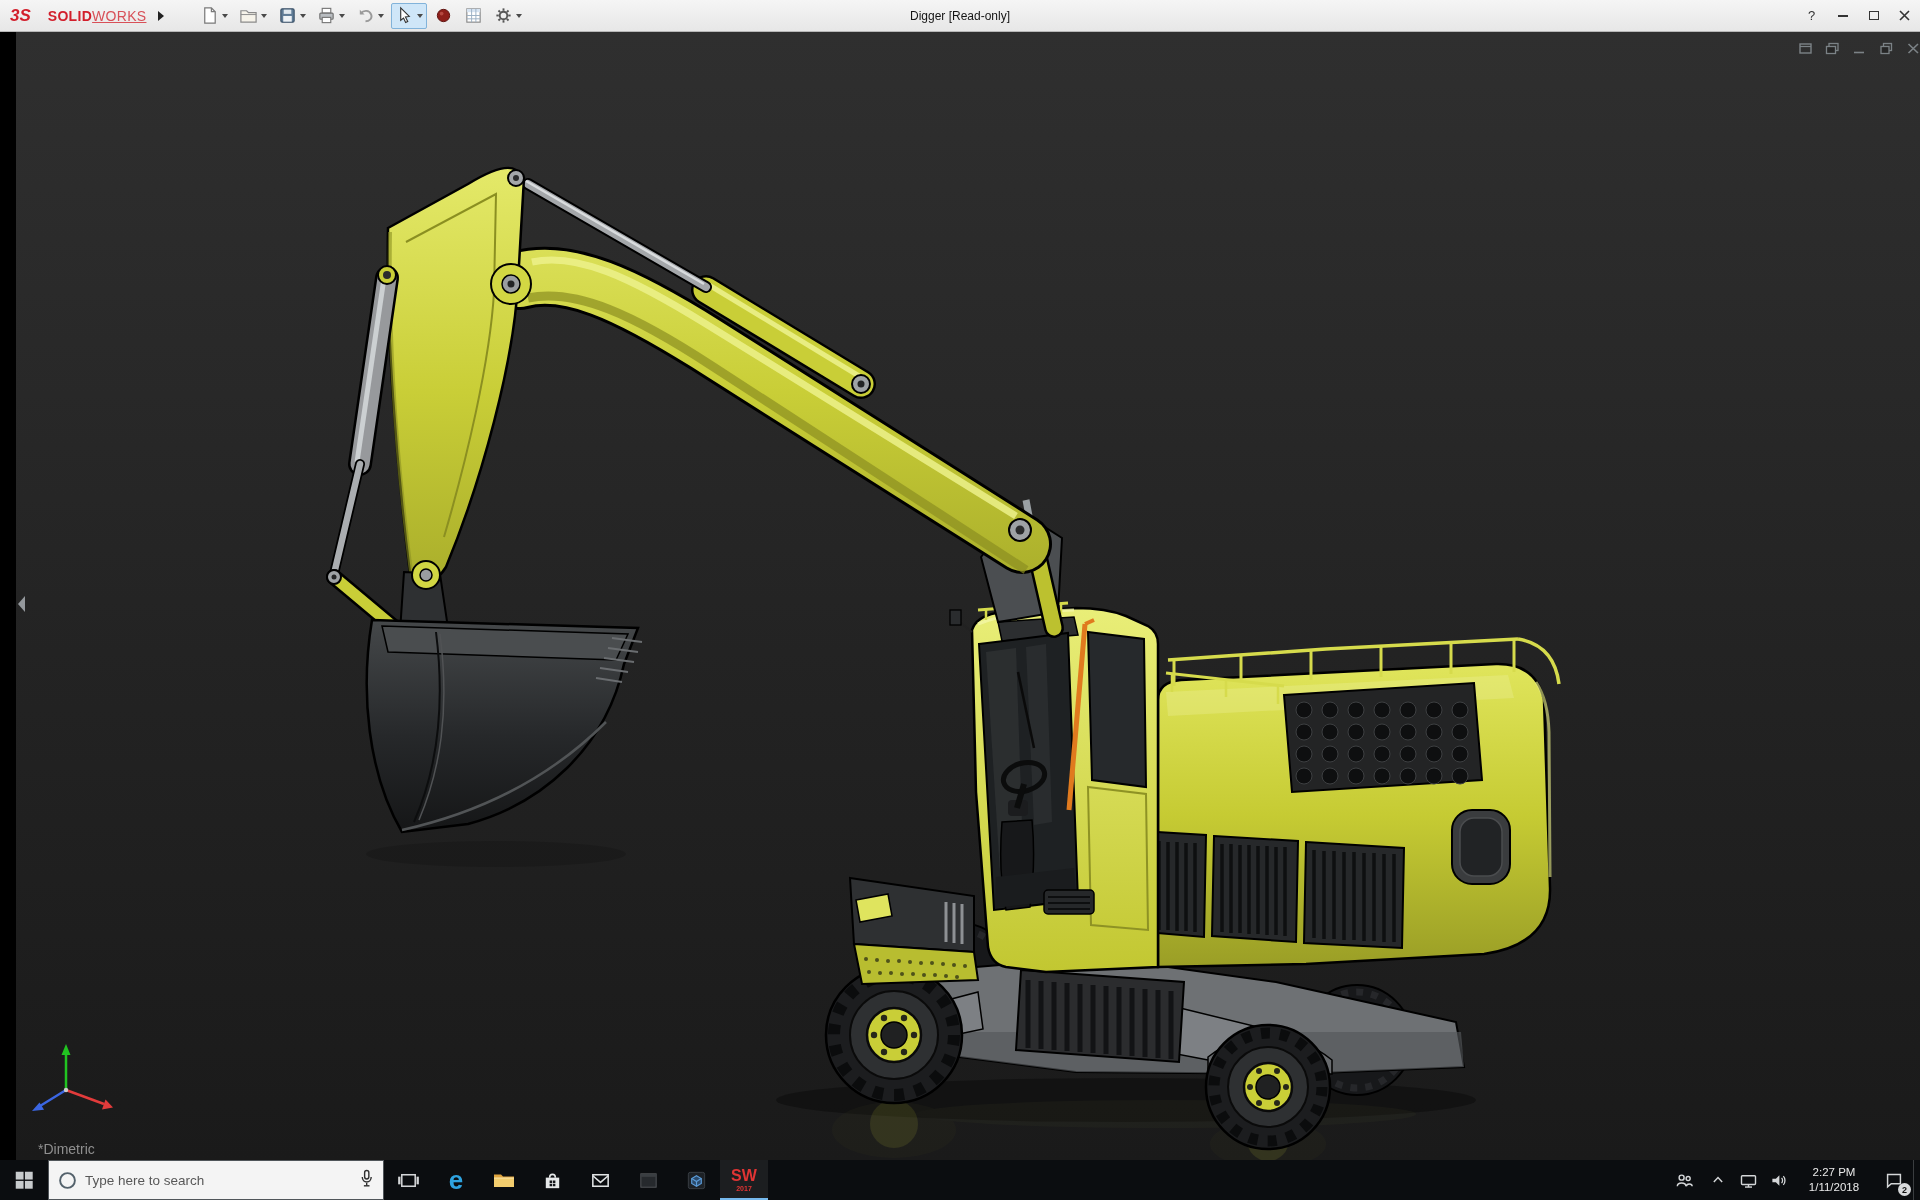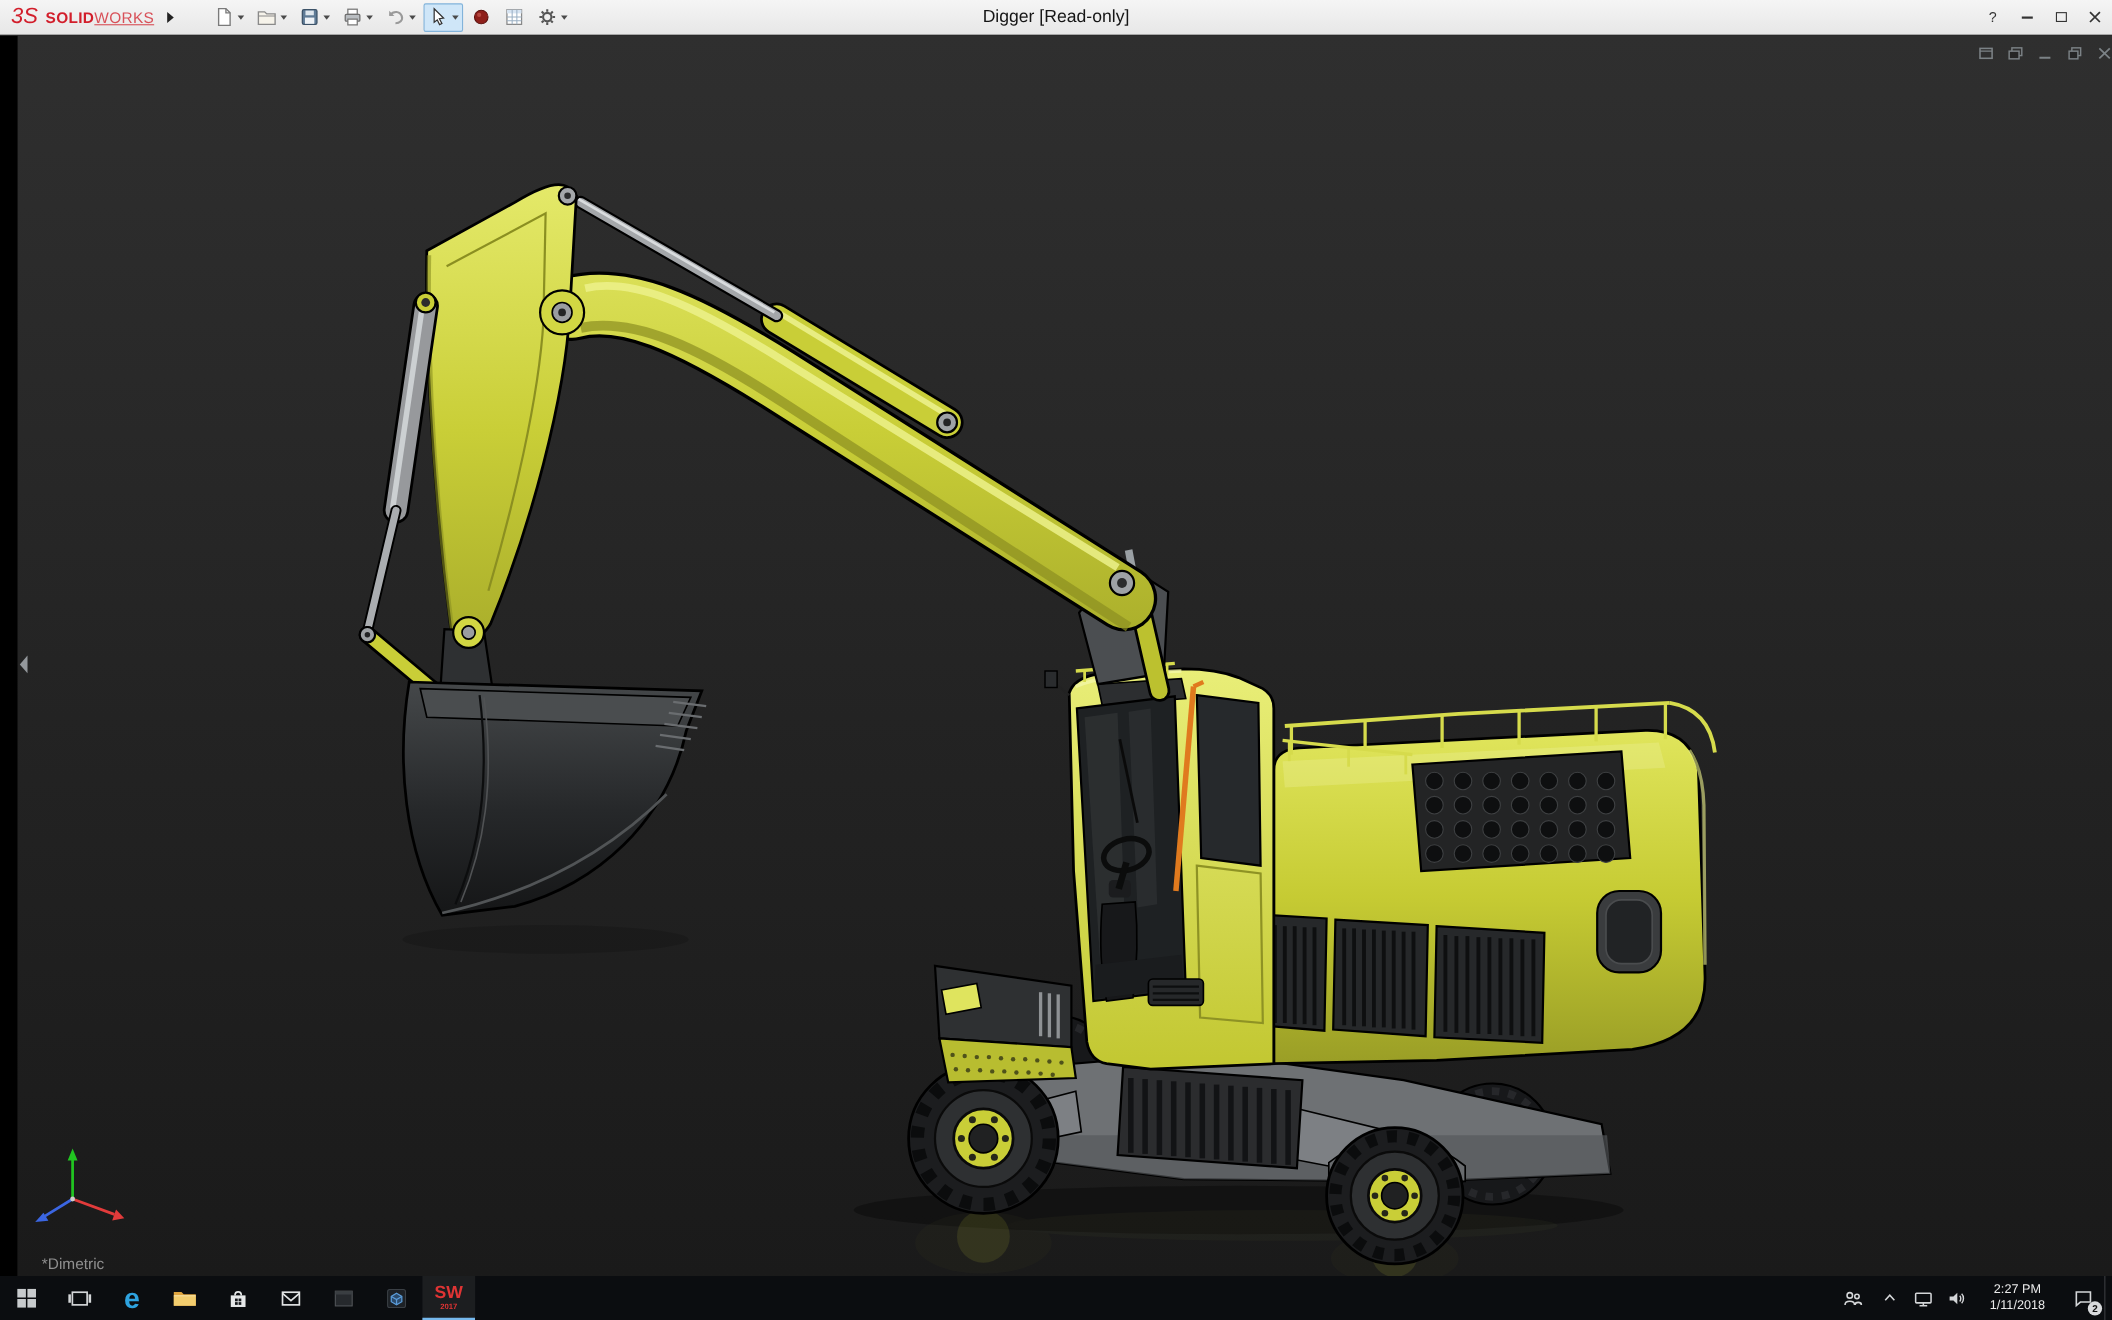--- a/index.html
+++ b/index.html
@@ -5,32 +5,32 @@
   * { margin:0; padding:0; box-sizing:border-box; }
   html,body { width:1920px; height:1200px; overflow:hidden; background:#000;
     font-family:"Liberation Sans", sans-serif; }
   button { background:none; border:none; font-family:inherit; cursor:default; }
 
   
   .titlebar { position:absolute; top:0; left:0; width:1920px; height:32px;
     background:linear-gradient(#f5f5f5,#e7e7e7); border-bottom:1px solid #b7b7b7;
     display:flex; align-items:center; }
   .brand { display:flex; align-items:baseline; padding:0 6px 0 10px; white-space:nowrap; }
-  .logo-mark { color:#d21e2b; font-weight:normal; font-style:italic; font-size:20px; margin-right:7px; }
+  .logo-mark { color:#d21e2b; font-weight:bold; font-style:italic; font-size:17px; margin-right:17px; }
   .brand-bold { color:#d21e2b; font-weight:bold; font-size:14px; letter-spacing:.3px; }
   .brand-light { color:#d85058; font-weight:normal; font-size:14px; letter-spacing:.3px;text-decoration:underline; }
   .menu-expand { width:18px; height:22px; display:flex; align-items:center; justify-content:center; }
   .menu-expand i { width:0; height:0; border-left:6px solid #222; border-top:5px solid transparent; border-bottom:5px solid transparent; }
   .qtoolbar { display:flex; align-items:center; margin-left:26px; gap:3px; }
   .toolbtn { height:26px; display:flex; align-items:center; padding:0 3px; border:1px solid transparent; border-radius:2px; }
   .toolbtn.active { background:#cfe6f8; border-color:#82b3da; }
   .toolbtn svg { display:block; }
   .chev { width:0; height:0; border:3.5px solid transparent; border-top:4.5px solid #4a4a4a; margin-left:3px; margin-top:4px; }
   .doc-title { position:absolute; left:50%; top:0; height:32px; transform:translateX(-50%);
-    display:flex; align-items:center; font-size:16px; color:#151515; }
+    display:flex; align-items:center; font-size:12px; color:#151515; }
   .win-controls { margin-left:auto; display:flex; align-items:stretch; height:32px; }
   .win-controls button { width:31px; display:flex; align-items:center; justify-content:center; color:#333; font-size:13px; }
   .glyph-min { width:10px; height:2px; background:#333; display:block; }
   .glyph-max { width:10px; height:9px; border:1.5px solid #333; display:block; }
 
   
   .viewport { position:absolute; top:32px; left:16px; width:1920px; height:1128px; background:#242424; }
   .viewport > svg.scene { width:100%; height:100%; display:block; }
   .doc-controls { position:absolute; top:8px; right:14px; display:flex; gap:9px; opacity:.8; }
   .doc-controls button { width:18px; height:16px; display:flex; align-items:center; justify-content:center; }
@@ -575,20 +575,34 @@
     <svg width="22" height="22" viewBox="0 0 24 24">
         <g fill="#c8cbcd">
           <rect x="3" y="3" width="8.5" height="8.5"></rect>
           <rect x="13" y="3" width="8.5" height="8.5"></rect>
           <rect x="3" y="13" width="8.5" height="8.5"></rect>
           <rect x="13" y="13" width="8.5" height="8.5"></rect>
         </g>
       </svg>
   </button>
 
+  <div class="searchbox">
+    <svg width="19" height="19" viewBox="0 0 18 18">
+        <circle cx="9" cy="9" r="7" fill="none" stroke="#53616b" stroke-width="1.8"></circle>
+      </svg>
+    <input type="text" placeholder="Type here to search" style="">
+    <button>
+      <svg width="15" height="19" viewBox="0 0 16 20">
+          <rect x="6" y="1.5" width="4.5" height="9" rx="2.3" fill="none" stroke="#2f2f2f" stroke-width="1.5"></rect>
+          <path d="M3.5 8.5 C3.5 15.5 13 15.5 13 8.5" fill="none" stroke="#2f2f2f" stroke-width="1.5"></path>
+          <line x1="8.2" y1="14.8" x2="8.2" y2="17.5" stroke="#2f2f2f" stroke-width="1.5"></line>
+          <line x1="5.2" y1="17.8" x2="11.2" y2="17.8" stroke="#2f2f2f" stroke-width="1.5"></line>
+        </svg>
+    </button>
+  </div>
 
   <button class="task-icon">
     <svg width="23" height="23" viewBox="0 0 24 24">
         <rect x="5" y="6" width="14" height="12" fill="none" stroke="#d4d6d8" stroke-width="1.6"></rect>
         <rect x="1.2" y="8" width="2.4" height="8" fill="#d4d6d8"></rect>
         <rect x="20.4" y="8" width="2.4" height="8" fill="#d4d6d8"></rect>
       </svg>
   </button>
   <button class="task-icon">
     <span class="edge-e">e</span>

